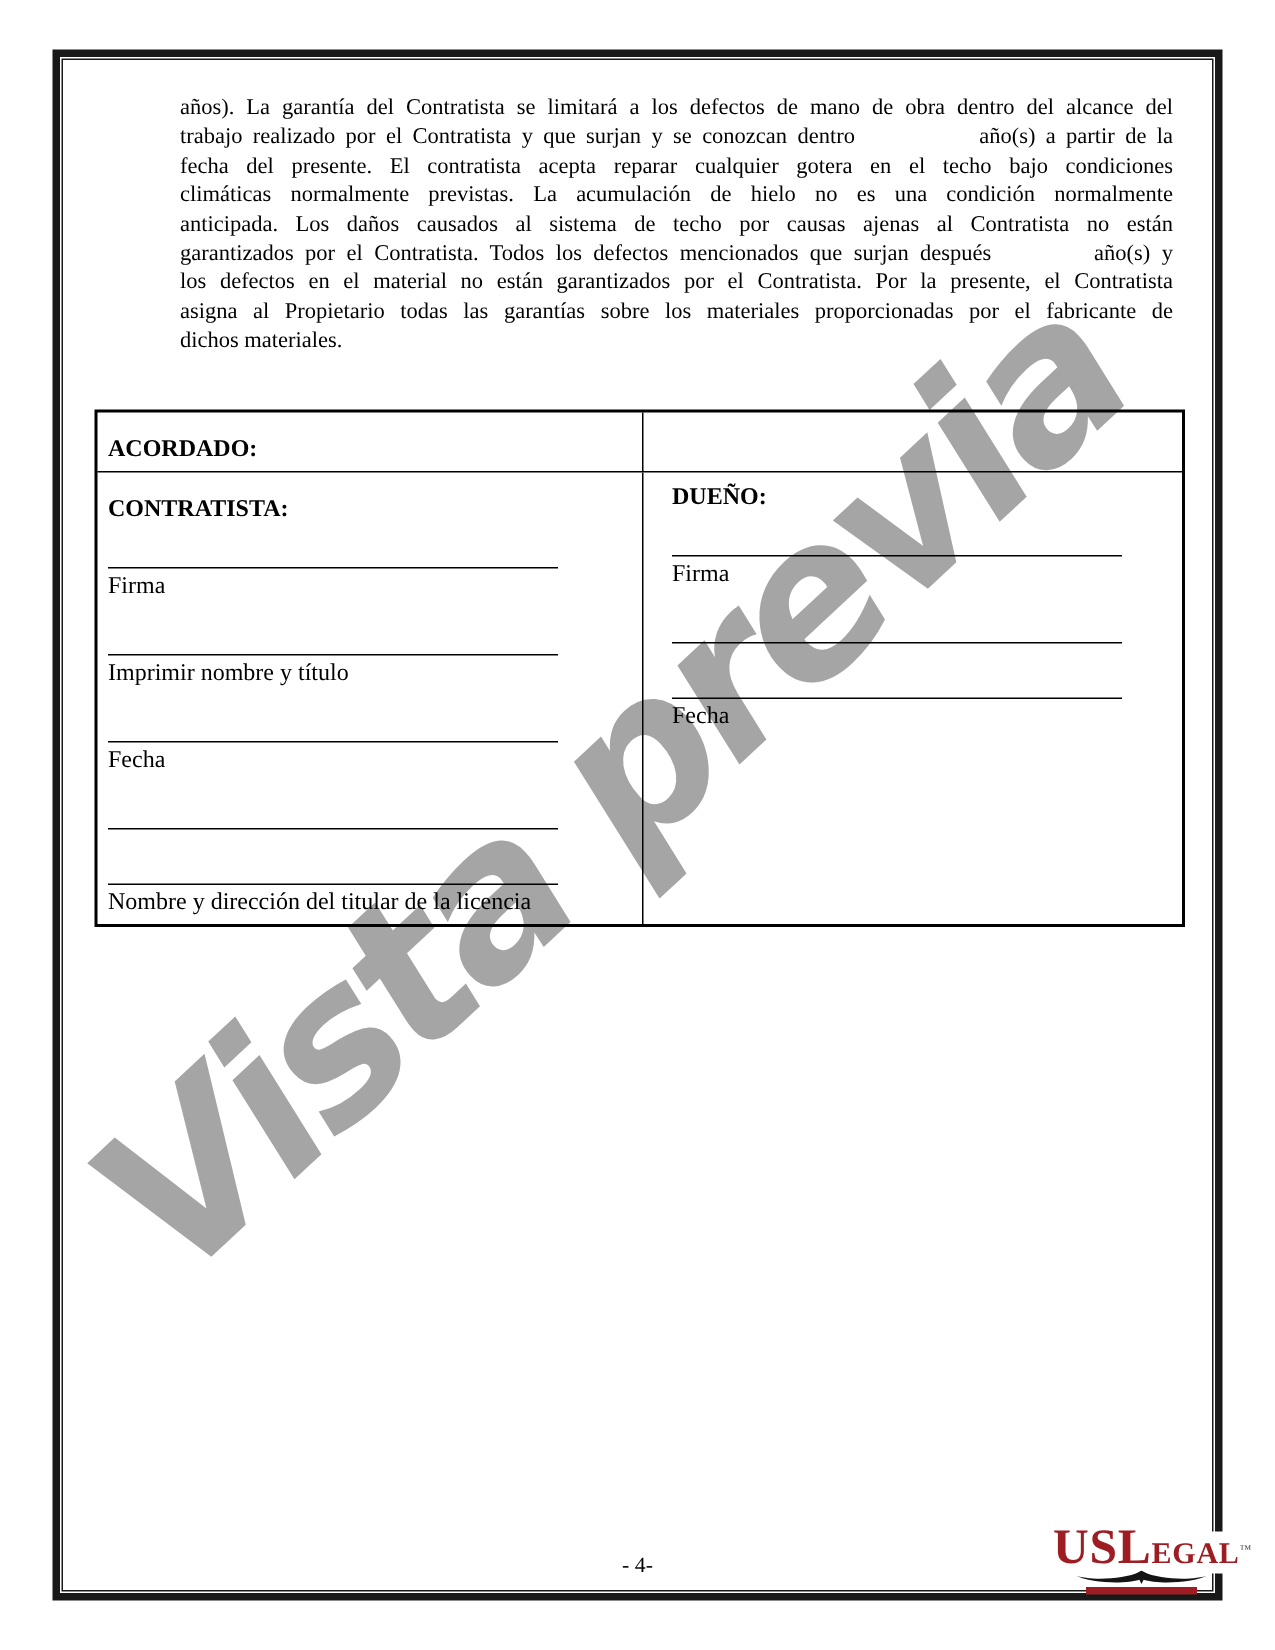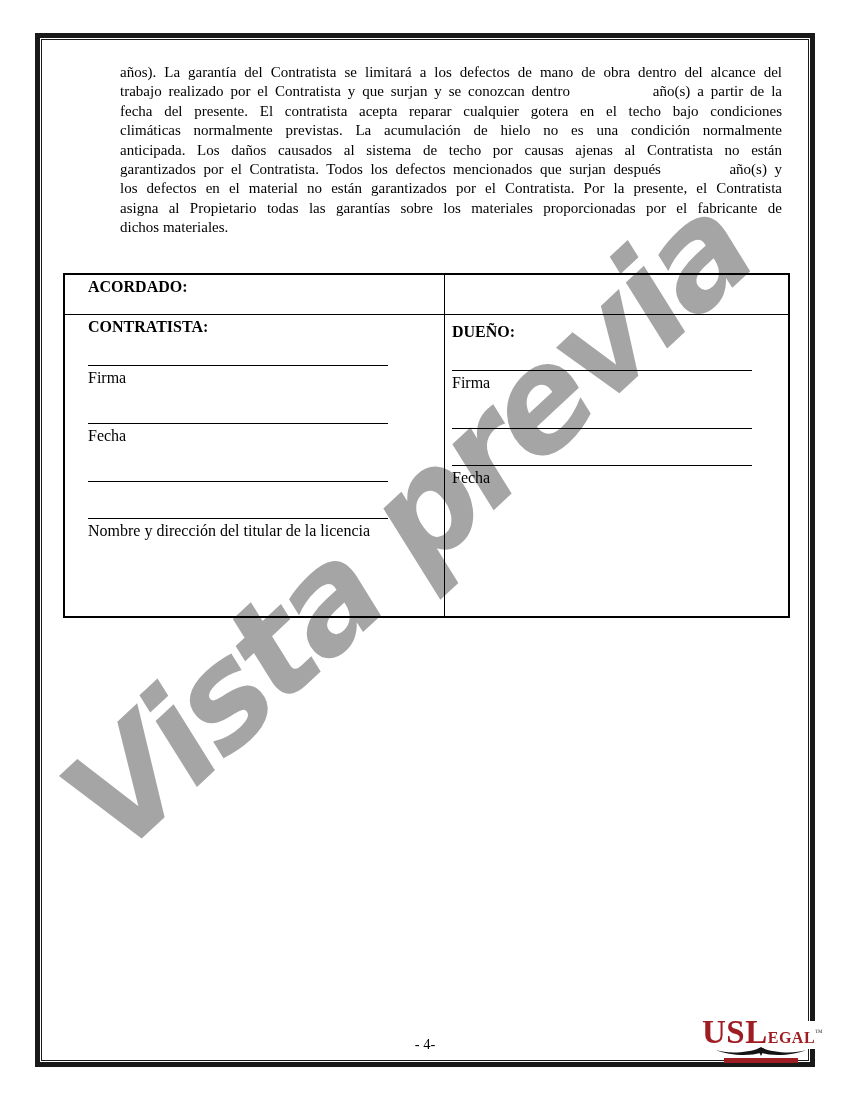--- a/index.html
+++ b/index.html
@@ -30,41 +30,41 @@
   }
   .jline { text-align:justify; text-align-last:justify; }
   .jline.last { text-align:justify; text-align-last:left; }
 
   
   .sig-table {
     position:absolute; left:63px; top:273px; width:727px; height:345px;
     border:2px solid #000; box-sizing:border-box; z-index:3;
   }
   .trow1 { display:flex; height:40px; border-bottom:1px solid #000; box-sizing:border-box; }
-  .trow2 { display:flex; height:301px; box-sizing:border-box; }
-  .tcell-l { width:364px; border-right:1px solid #000; box-sizing:border-box; padding:2px 8px 0 7px;margin-left:16px; }
+  .trow2 { display:flex; height:301px; box-sizing:border-box;gap:12px; }
+  .tcell-l { width:364px; border-right:1px solid #000; box-sizing:border-box; padding:15px 8px 0 7px; }
   .tcell-r { flex:1; padding:7px 8px 0 7px; box-sizing:border-box; }
   .cell-title { font-weight:bold; font-size:16px; line-height:19px; }
   .sig-field { margin-top:36px; }
   .sig-field.first { margin-top:29px; }
   .sig-line { width:300px; border-bottom:1.5px solid #000; height:0; }
   .sig-label { font-size:16px; line-height:19px; margin-top:2px; }
 
   
   .page-num {
     position:absolute; left:0; right:0; top:1036px; text-align:center;
     font-size:14.5px; z-index:3;
   }
   .uslegal { position:absolute; left:700px; top:1021px; width:122px; z-index:4; text-align:center; }
   .uslegal-text {
     background:#ffffff; font-weight:bold; white-space:nowrap;
     line-height:23px; padding:0 2px; color:#9e1d23;
   }
   .us-big { font-size:33px; letter-spacing:0.5px; }
-  .us-small { font-size:16px; letter-spacing:0.5px; }
+  .us-small { font-size:20px; letter-spacing:0.5px; }
   .us-tm { font-size:8px; vertical-align:top; color:#444; font-weight:normal; }
   .wings { display:block; margin:-2px auto 0 auto; }
   .redbar { width:74px; height:5px; background:#9e1d23; margin:1px auto 0 auto; }
 </style>
 </head>
 <body>
 
 <div class="sheet">
 
   <div class="watermark">Vista previa</div>
@@ -92,20 +92,24 @@
       </div>
       <div class="tcell-r"></div>
     </div>
     <div class="trow2">
 
       <div class="tcell-l">
         <div class="cell-title">CONTRATISTA:</div>
         <div class="sig-field first">
           <div class="sig-line"></div>
           <div class="sig-label">Firma</div>
+        </div>
+        <div class="sig-field">
+          <div class="sig-line"></div>
+          <div class="sig-label">Imprimir nombre y título</div>
         </div>
         <div class="sig-field">
           <div class="sig-line"></div>
           <div class="sig-label">Fecha</div>
         </div>
         <div class="sig-field">
           <div class="sig-line"></div>
         </div>
         <div class="sig-field">
           <div class="sig-line"></div>

